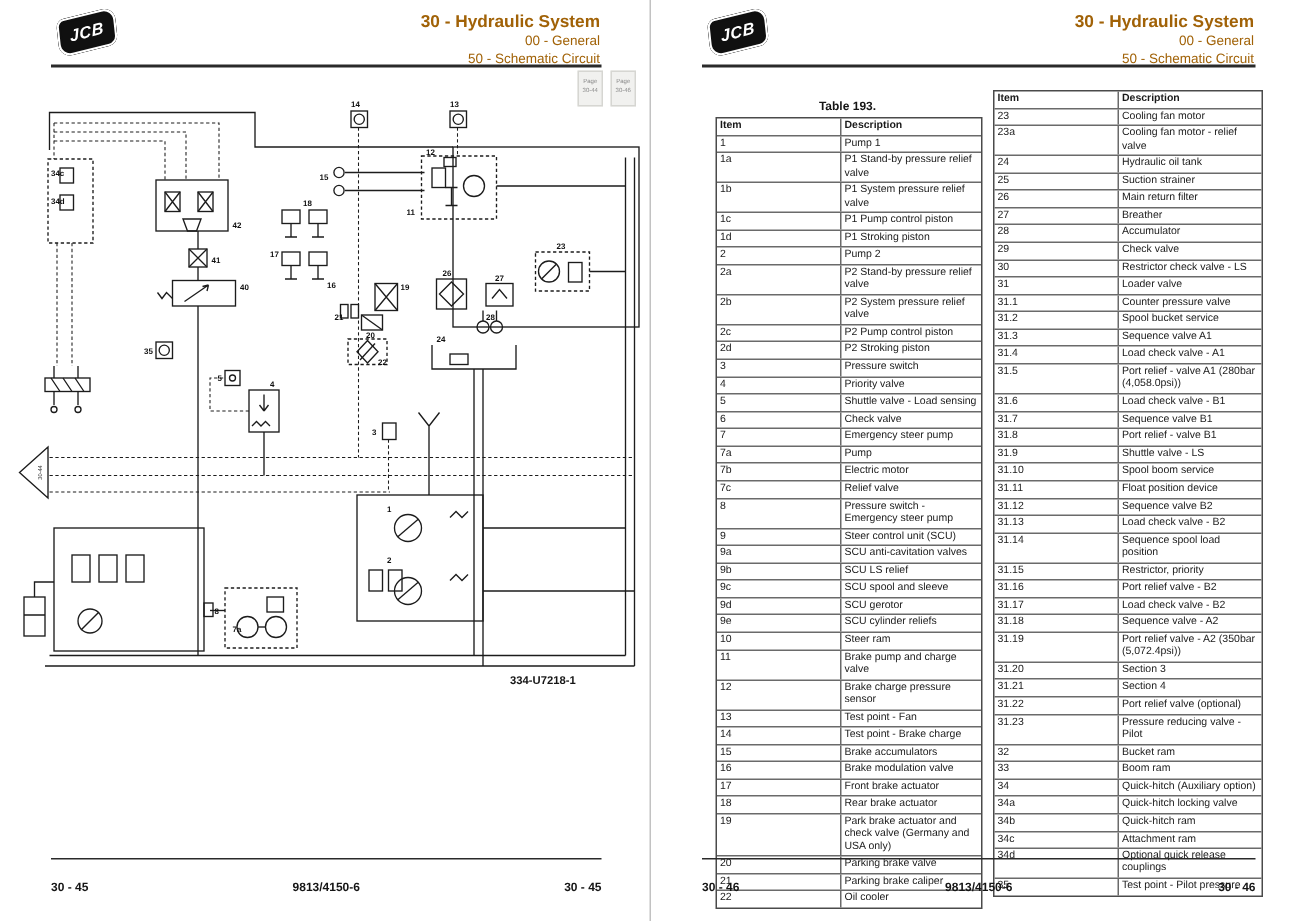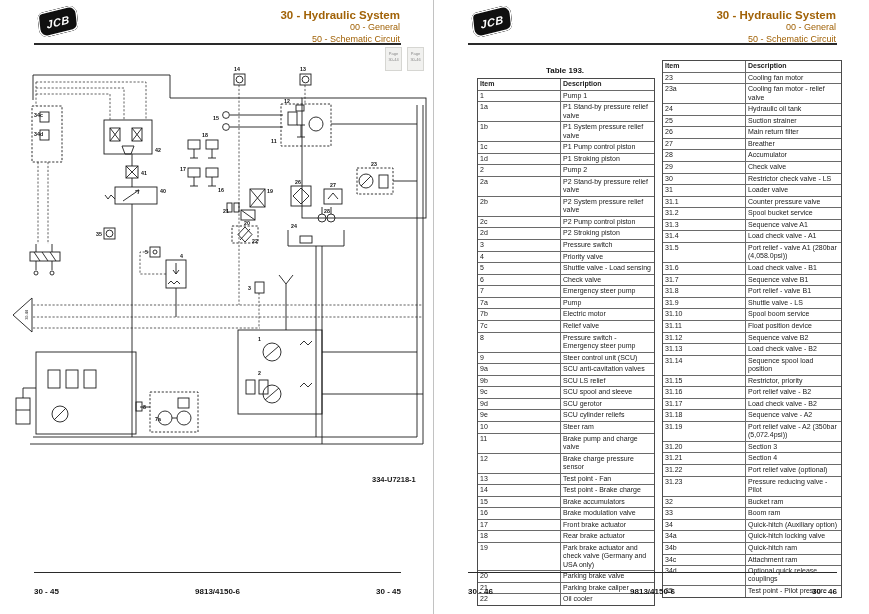--- a/index.html
+++ b/index.html
@@ -53,21 +53,21 @@
   .td.desc{flex:1;}
   .tr.head .td{font-weight:bold;}
 
   
   #schematic{position:absolute;left:0;top:0;width:433px;height:614px;}
   .ln{stroke:#1c1c1c;fill:none;stroke-width:.9;}
   .thin{stroke-width:.7;}
   .dsh{stroke-dasharray:2.2,1.7;}
   .dlbl{font:bold 5.3px "Liberation Sans",sans-serif;fill:#101010;}
   .penlbl{font:3.8px "Liberation Sans",sans-serif;fill:#333;text-anchor:middle;}
-  .figref{position:absolute;left:340px;top:475px;font-size:7.5px;font-weight:bold;color:#151515;margin-left:32px;}
+  .figref{position:absolute;left:340px;top:449px;font-size:7.5px;font-weight:bold;color:#151515;}
 </style>
 </head>
 <body>
 
 <div class="page" id="pageL">
 
   <div class="logo">
     <span>JCB</span>
   </div>
   <div class="hdr">

